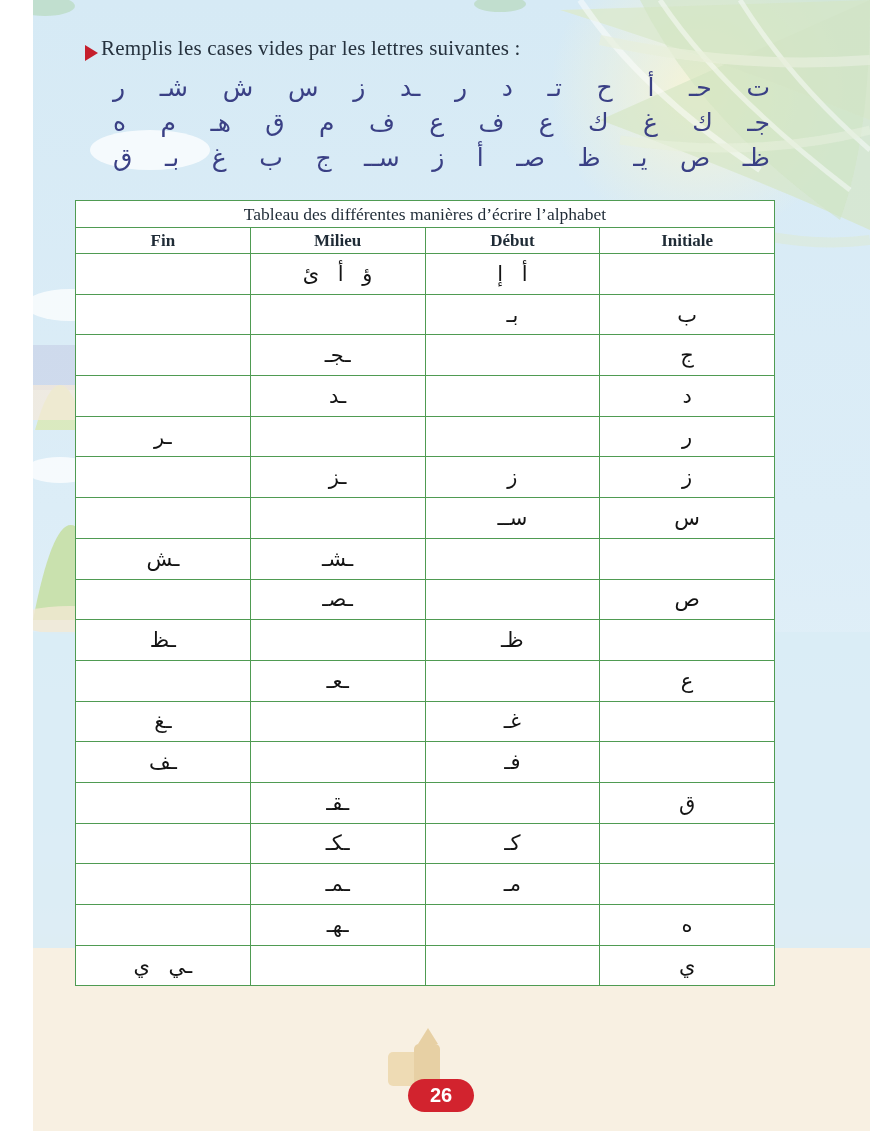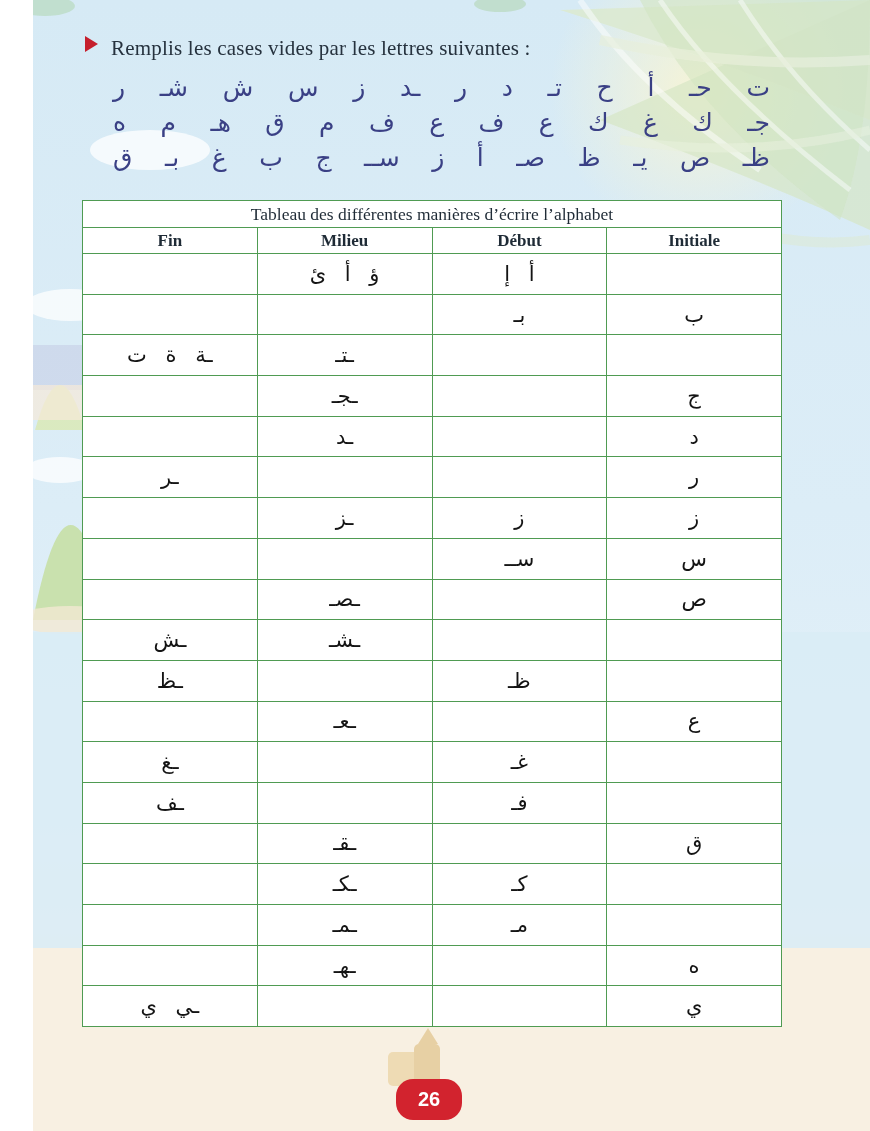--- a/index.html
+++ b/index.html
@@ -2,39 +2,39 @@
 <html lang="fr"><head>
 <meta charset="utf-8">
 <style>
   html,body{margin:0;padding:0;}
   body{width:870px;height:1131px;overflow:hidden;font-family:"Liberation Serif",serif;}
   .page{position:relative;width:870px;height:1131px;background:linear-gradient(180deg,#d6eaf5 0%,#dcedf7 45%,#e2f0f8 70%,#eef2ee 82%,#f8f0e2 88%,#f8f0e2 100%);}
   .bg{position:absolute;inset:0;z-index:0;}
   .content{position:absolute;inset:0;z-index:1;}
 
   
-  .instruction{position:absolute;left:85px;top:36px;display:flex;align-items:flex-start;gap:13px;}
+  .instruction{position:absolute;left:85px;top:36px;display:flex;align-items:flex-end;gap:3px;}
   .tri{width:0;height:0;border-left:13px solid #c51f2c;border-top:8px solid transparent;border-bottom:8px solid transparent;}
   .instruction .txt{font-size:21px;color:#26323e;letter-spacing:.2px;}
 
   
   .bank-row{position:absolute;left:113px;width:657px;height:34px;display:flex;justify-content:space-between;align-items:center;
             direction:rtl;font-family:"DejaVu Sans",sans-serif;font-size:25px;color:#3a4085;}
   .bank-row span{display:inline-block;line-height:1;}
   #bank1{top:70px;} #bank2{top:105px;} #bank3{top:140px;}
 
   
-  table.alpha{position:absolute;left:82px;top:200px;width:700px;border-collapse:collapse;table-layout:fixed;background:#ffffff;border-radius:31px;}
+  table.alpha{position:absolute;left:75px;top:200px;width:700px;border-collapse:collapse;table-layout:fixed;background:#ffffff;border-radius:31px;}
   table.alpha td,table.alpha th{border:1px solid #4f9b52;padding:0;text-align:center;vertical-align:middle;background:#ffffff;}
   .tbl-title{height:26px;font-size:17.5px;color:#1f2b36;font-weight:normal;}
   th.hdr{height:25px;font-size:17px;color:#1f2b36;font-weight:bold;}
   td.cell{height:39.7px;font-family:"DejaVu Sans",sans-serif;font-size:21px;color:#141414;word-spacing:12px;}
 
   
-  .badge{position:absolute;left:396px;top:1079px;width:66px;height:41px;background:#d2232e;border-radius:17px;
+  .badge{position:absolute;left:408px;top:1079px;width:66px;height:33px;background:#d2232e;border-radius:17px;
          display:flex;align-items:center;justify-content:center;}
   .badge span{font-family:"Liberation Sans",sans-serif;font-weight:bold;font-size:20px;color:#ffffff;}
 </style>
 </head>
 <body>
 
 <div class="page">
 
   <svg class="bg" width="870" height="1131" viewBox="0 0 870 1131" aria-hidden="true">
 
@@ -160,26 +160,20 @@
             <td class="cell" dir="rtl">أ إ</td>
             <td class="cell" dir="rtl"></td>
           </tr>
           <tr>
             <td class="cell" dir="rtl"></td>
             <td class="cell" dir="rtl"></td>
             <td class="cell" dir="rtl">بـ</td>
             <td class="cell" dir="rtl">ب</td>
           </tr>
           <tr>
-            <td class="cell" dir="rtl">ـة ة ت</td>
-            <td class="cell" dir="rtl">ـتـ</td>
-            <td class="cell" dir="rtl"></td>
-            <td class="cell" dir="rtl"></td>
-          </tr>
-          <tr>
             <td class="cell" dir="rtl"></td>
             <td class="cell" dir="rtl">ـجـ</td>
             <td class="cell" dir="rtl"></td>
             <td class="cell" dir="rtl">ج</td>
           </tr>
           <tr>
             <td class="cell" dir="rtl"></td>
             <td class="cell" dir="rtl">ـد</td>
             <td class="cell" dir="rtl"></td>
             <td class="cell" dir="rtl">د</td>
@@ -196,30 +190,30 @@
             <td class="cell" dir="rtl">ز</td>
             <td class="cell" dir="rtl">ز</td>
           </tr>
           <tr>
             <td class="cell" dir="rtl"></td>
             <td class="cell" dir="rtl"></td>
             <td class="cell" dir="rtl">ســ</td>
             <td class="cell" dir="rtl">س</td>
           </tr>
           <tr>
-            <td class="cell" dir="rtl"></td>
-            <td class="cell" dir="rtl">ـصـ</td>
-            <td class="cell" dir="rtl"></td>
-            <td class="cell" dir="rtl">ص</td>
-          </tr>
-          <tr>
             <td class="cell" dir="rtl">ـش</td>
             <td class="cell" dir="rtl">ـشـ</td>
             <td class="cell" dir="rtl"></td>
             <td class="cell" dir="rtl"></td>
+          </tr>
+          <tr>
+            <td class="cell" dir="rtl"></td>
+            <td class="cell" dir="rtl">ـصـ</td>
+            <td class="cell" dir="rtl"></td>
+            <td class="cell" dir="rtl">ص</td>
           </tr>
           <tr>
             <td class="cell" dir="rtl">ـظ</td>
             <td class="cell" dir="rtl"></td>
             <td class="cell" dir="rtl">ظـ</td>
             <td class="cell" dir="rtl"></td>
           </tr>
           <tr>
             <td class="cell" dir="rtl"></td>
             <td class="cell" dir="rtl">ـعـ</td>

